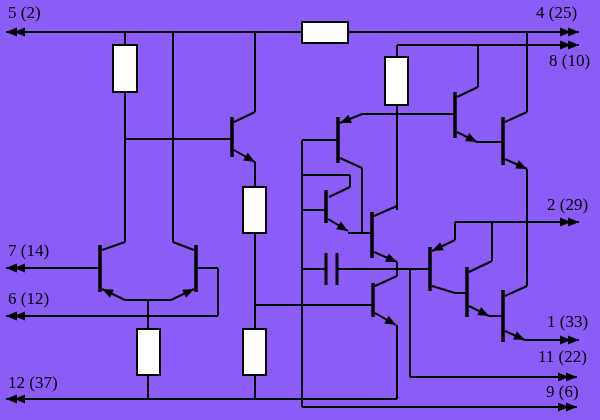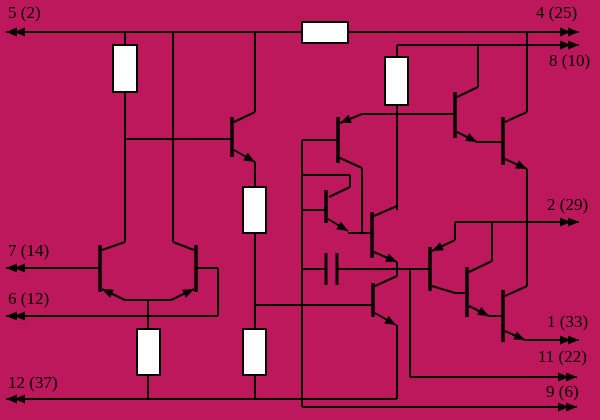--- a/index.html
+++ b/index.html
@@ -1,16 +1,16 @@
 <!DOCTYPE html>
 <html><head>
 <meta charset="utf-8">
 <style>
   html,body{margin:0;padding:0;background:#ffffff;}
-  .page{width:600px;height:420px;position:relative;background:#be185d;overflow:hidden;}
+  .page{width:600px;height:420px;position:relative;background:#8b5cf6;overflow:hidden;}
   svg{display:block;}
   text{font-family:"Liberation Serif","DejaVu Serif",serif;font-size:17px;fill:#000;}
 </style>
 </head>
 <body>
 
 <div class="page">
   <svg id="schematic" width="600" height="420" viewBox="0 0 600 420" xmlns="http://www.w3.org/2000/svg">
       <line x1="6" y1="32" x2="302" y2="32" stroke="#000000" stroke-width="2"></line>
       <line x1="348" y1="32" x2="579" y2="32" stroke="#000000" stroke-width="2"></line>

